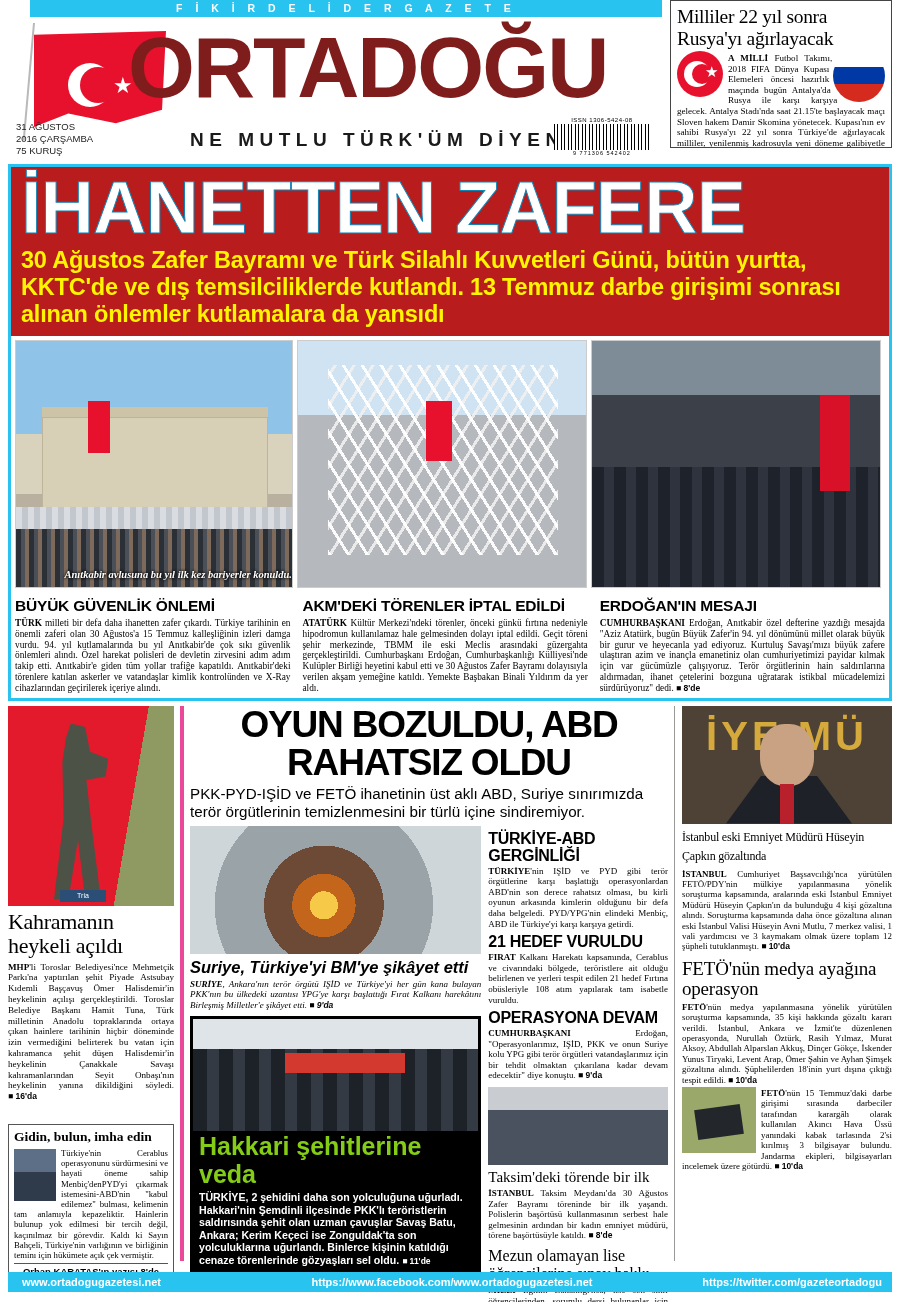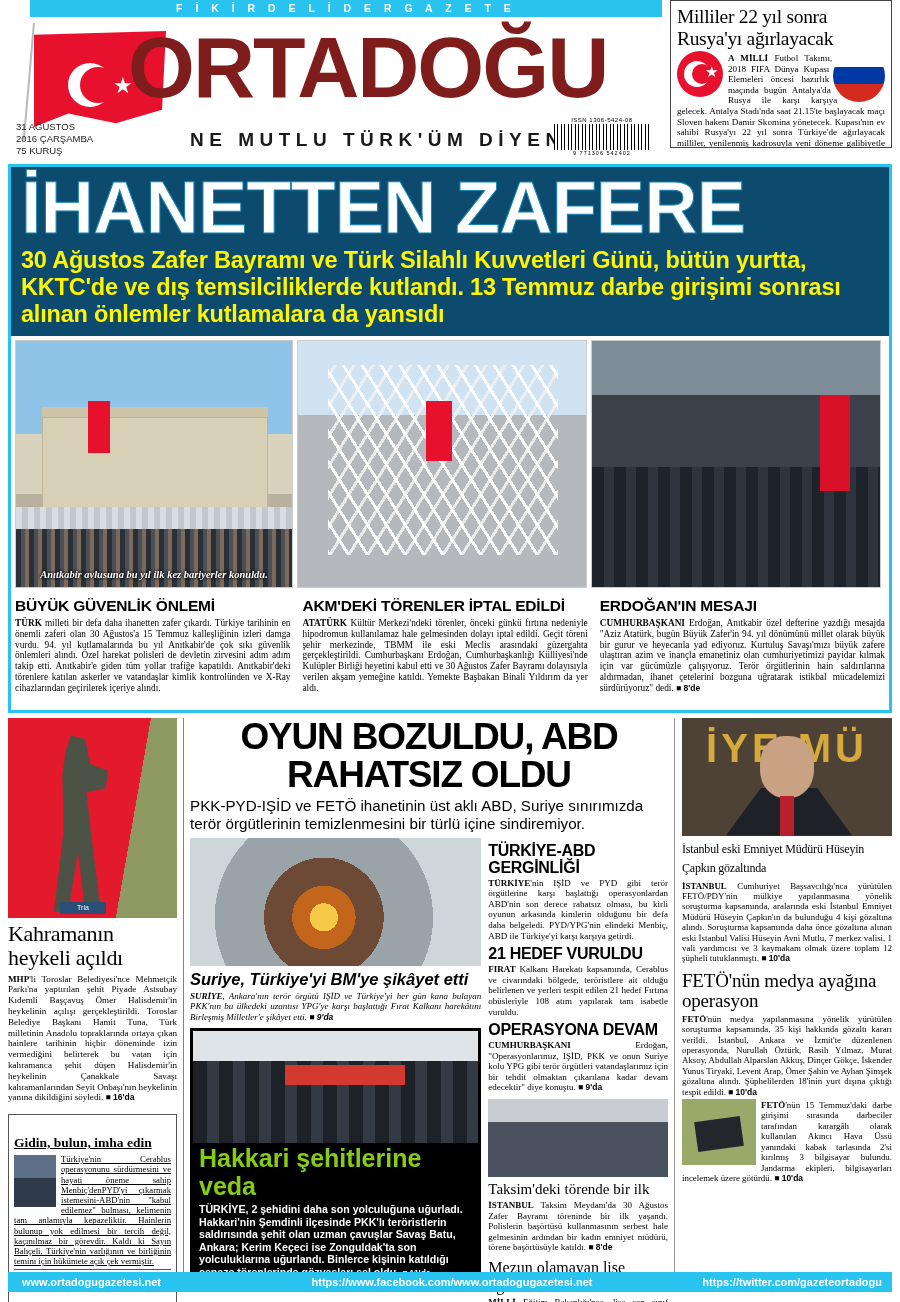--- a/index.html
+++ b/index.html
@@ -90,21 +90,21 @@
   .ru-flag {
     float: right; width: 52px; height: 52px; border-radius: 50%;
     margin: 0 0 0 5px; shape-outside: circle(50%);
     background: linear-gradient(#fff 0 33%, #0039a6 33% 66%, #d52b1e 66% 100%);
   }
   .pg { font-family: "Liberation Sans", sans-serif; font-weight: bold; font-size: 8.5px; white-space: nowrap; }
 
   
   .lead { border: 3px solid #29c3f0; margin-top: 4px; }
   .lead-head {
-    background: #0c4a6e; padding: 4px 10px 8px;
+    background: #b91c1c; padding: 4px 10px 8px;
   }
   .lead-title {
     font-family: "Liberation Sans", sans-serif; font-weight: bold;
     font-size: 74px; line-height: 74px; color: #fff; letter-spacing: -1px;
     -webkit-text-stroke: 1px #1084b3; text-align: left;
   }
   .lead-sub {
     font-family: "Liberation Sans", sans-serif; font-weight: bold;
     font-size: 23.5px; line-height: 27px; color: #fff500; margin-top: 2px;
     letter-spacing: -.2px;
@@ -136,56 +136,56 @@
       repeating-linear-gradient(58deg, rgba(255,255,255,.95) 0 3px, transparent 3px 16px),
       repeating-linear-gradient(-58deg, rgba(240,240,240,.9) 0 3px, transparent 3px 16px);
   }
   .p2 .redflag { position:absolute; left:128px; top:60px; width:26px; height:60px; background:#e8112d; }
   .p3::before {
     content:""; position:absolute; left:0; bottom:0; width:100%; height:120px;
     background: repeating-linear-gradient(90deg,#1e222b 0 12px,#2e333d 12px 22px);
   }
   .p3 .rflag { position:absolute; right:30px; top:54px; width:30px; height:96px; background:#d81128; }
   .caption {
-    position: absolute; left: 0; right: 0; bottom: 6px; text-align: center;
+    position: absolute; left: 0; right: 0; bottom: 6px; text-align: right;
     font-family: "Liberation Serif", serif; font-weight: bold; font-style: italic;
     font-size: 10.5px; line-height: 13px; color: #fff;
     text-shadow: 0 0 3px #000, 0 0 3px #000; z-index: 6;
   }
-  .lead-arts { display: flex; gap: 12px; padding: 4px 4px 16px; align-items: flex-end; }
+  .lead-arts { display: flex; gap: 12px; padding: 4px 4px 4px; align-items: flex-end; }
   .art { width: 100%; }
   .art h3 {
     font-family: "Liberation Sans", sans-serif; font-weight: bold;
     font-size: 15.5px; line-height: 19px; letter-spacing: -.2px; margin-bottom: 3px;
   }
   .art p { font-size: 9.3px; line-height: 10.8px; text-align: justify; }
   .art p b { font-weight: bold; }
   .a1 { width: 282px; } .a2 { width: 292px; } .a3 { width: 292px; }
 
   
   .second { display: flex; margin-top: 5px; height: 555px; }
-  .col-left { width: 176px; border-right: 1px solid #ec4899; padding-right: 6px; }
+  .col-left { width: 176px; border-right: 4px solid #ec4899; padding-right: 6px; }
   .col-mid { width: 490px; padding: 0 6px; }
   .col-right { width: 218px; border-left: 1px solid #999; padding-left: 7px; }
 
   .statue-pic { width: 100%; height: 200px; position: relative; overflow: hidden;
     background: linear-gradient(120deg,#d41528 0 60%,#9aa36f 60% 100%); }
   .statue-pic .sky { position:absolute; left:0; top:0; width:100%; height:100%;
     background: linear-gradient(100deg, #e21a2c 0 70%, #8e9a62 70% 100%); }
   .statue-pic .man { position:absolute; left:40px; top:18px; width:60px; height:176px;
     background:#4c5246; clip-path: polygon(38% 0, 62% 2%, 70% 16%, 100% 20%, 96% 30%, 64% 32%, 72% 56%, 88% 100%, 62% 100%, 50% 66%, 34% 100%, 10% 100%, 26% 54%, 24% 22%, 30% 8%); }
   .statue-pic .plaque { position:absolute; left:52px; bottom:4px; width:46px; height:12px;
     background:#2a4e76; color:#fff; font-size:7px; text-align:center; line-height:12px;
     font-family:"Liberation Sans",sans-serif; }
   .col-left h2 {
     font-family: "Liberation Serif", serif; font-weight: normal;
     font-size: 22px; line-height: 24px; margin: 4px 0 4px; letter-spacing: -.3px;
   }
   .col-left p { font-size: 9.1px; line-height: 10.8px; text-align: justify; }
-  .opinion { border: 1px solid #555; margin-top: 11px; padding: 20px 5px; text-decoration: underline; }
+  .opinion { border: 1px solid #555; margin-top: 22px; padding: 4px 5px; }
   .opinion h4 { font-family: "Liberation Serif", serif; font-weight: bold;
     font-size: 13.5px; line-height: 16px; margin-bottom: 3px; }
   .opinion p { font-size: 8.7px; line-height: 10.2px; text-align: justify; }
   .op-photo { float: left; width: 42px; height: 52px; margin: 1px 5px 1px 0;
     background: linear-gradient(#5c6f86 0 45%, #2f3a4b 45% 100%); }
   .op-byline { clear: both; text-align: center; font-family: "Liberation Sans", sans-serif;
     font-weight: bold; font-size: 9.5px; border-top: 1px solid #555; margin-top: 3px; padding-top: 2px; }
 
   .mid-title {
     font-family: "Liberation Sans", sans-serif; font-weight: bold;

